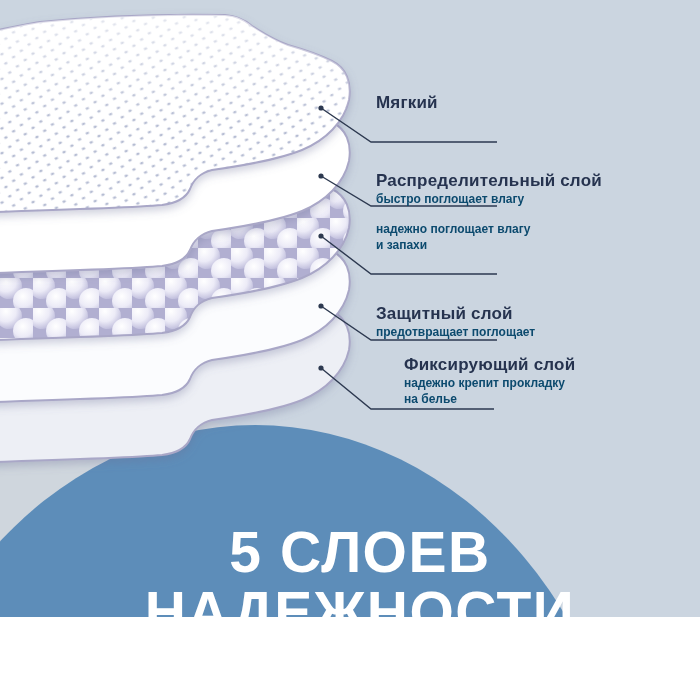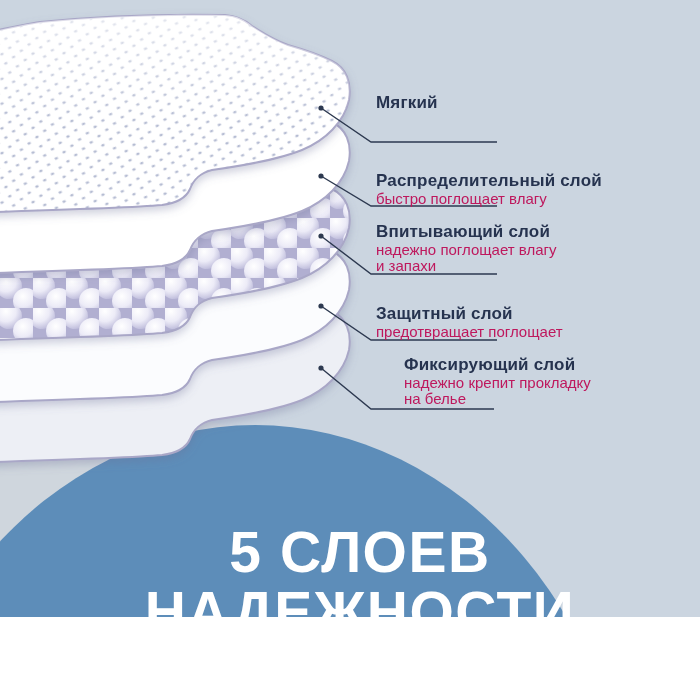--- a/index.html
+++ b/index.html
@@ -3,21 +3,21 @@
 <meta charset="utf-8">
 <style>
   html,body{margin:0;padding:0;}
   .stage{
     position:relative;width:700px;height:617px;overflow:hidden;
     font-family:"Liberation Sans",sans-serif;background:#cbd5e0;
   }
   .stage svg{position:absolute;left:0;top:0;}
   .layer-label{position:absolute;left:376px;color:#26334f;}
   .layer-label .t{font-weight:bold;font-size:17px;line-height:21px;letter-spacing:.2px;}
-  .layer-label .d{font-size:15px;line-height:16px;color:#be185d;}
+  .layer-label .d{font-size:12px;line-height:16px;color:#0c4a6e;font-weight:bold;}
   .badge-text{
     position:absolute;left:10px;top:522px;width:700px;text-align:center;
     color:#ffffff;font-weight:bold;font-size:57px;line-height:60px;letter-spacing:1.5px;
   }
 </style>
 </head>
 <body>
 
 <div class="stage">
 
@@ -98,21 +98,20 @@
   <div class="layer-label" style="top:92px;">
     <div class="t">Мягкий</div>
   </div>
 
   <div class="layer-label" style="top:170px;">
     <div class="t">Распределительный слой</div>
     <div class="d">быстро поглощает влагу</div>
   </div>
 
   <div class="layer-label" style="top:221px;">
-    <div class="t">Впитывающий слой</div>
     <div class="d">надежно поглощает влагу</div>
     <div class="d">и запахи</div>
   </div>
 
   <div class="layer-label" style="top:303px;">
     <div class="t">Защитный слой</div>
     <div class="d">предотвращает поглощает</div>
   </div>
 
   <div class="layer-label" style="top:354px;margin-left:28px;">

